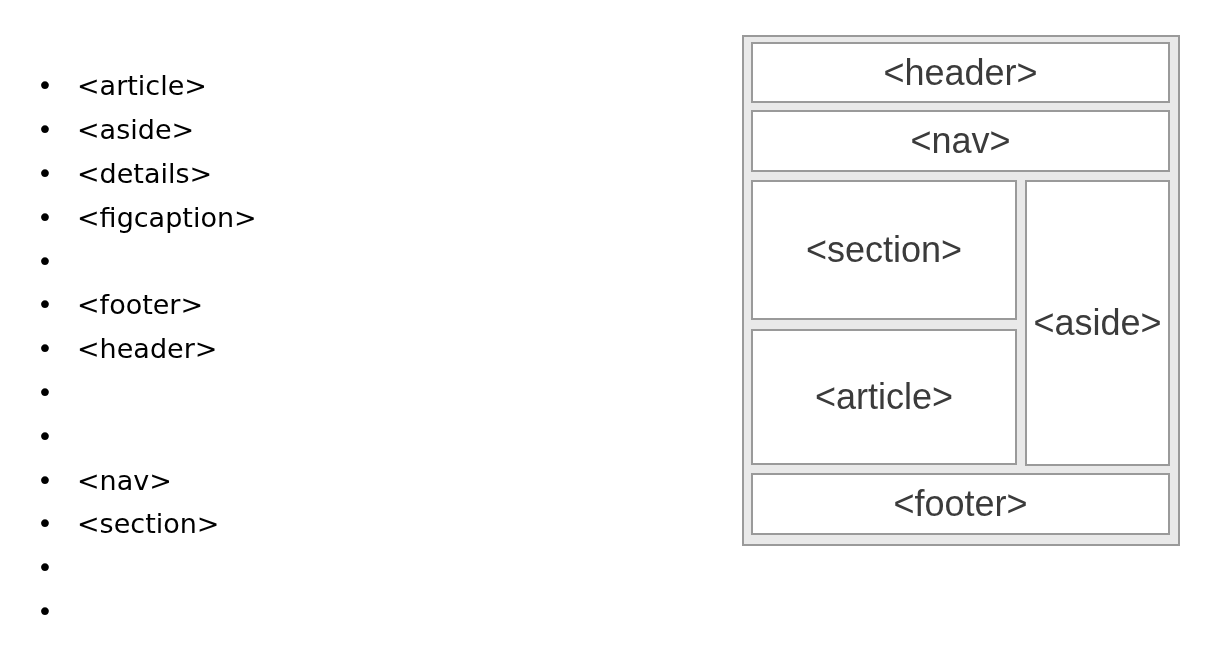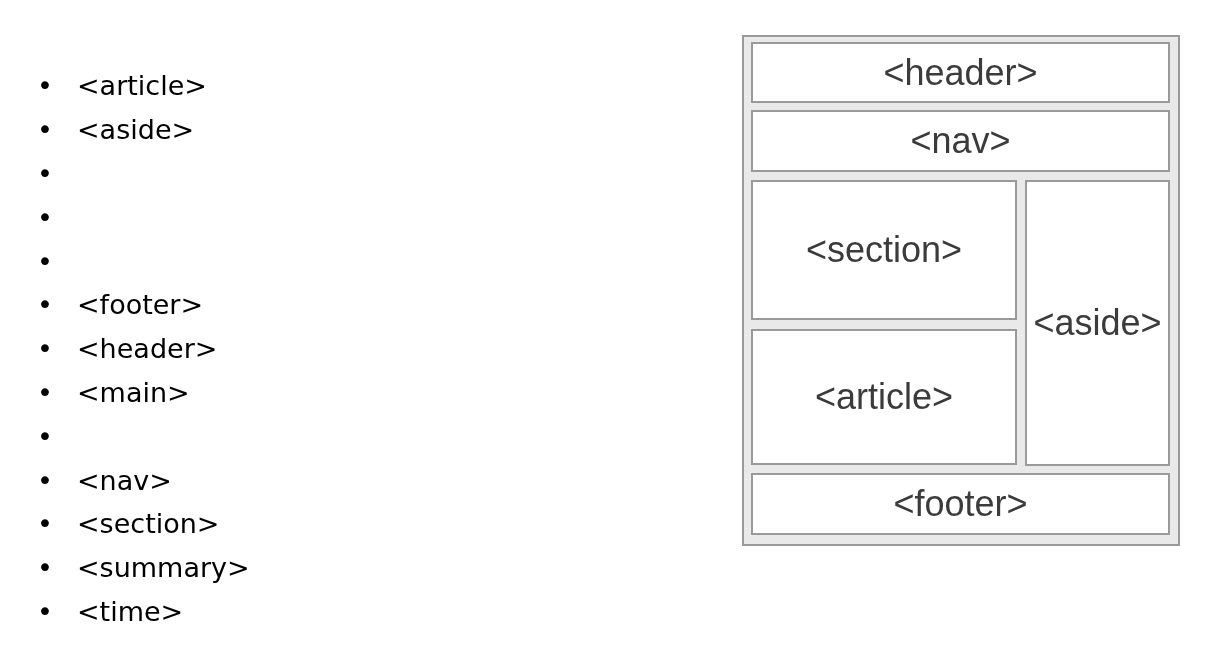--- a/index.html
+++ b/index.html
@@ -72,57 +72,56 @@
     <li>
       <span class="bullet">•</span>
       <span>&lt;article&gt;</span>
     </li>
     <li>
       <span class="bullet">•</span>
       <span>&lt;aside&gt;</span>
     </li>
     <li>
       <span class="bullet">•</span>
+      <span>&lt;details&gt;</span>
     </li>
     <li>
       <span class="bullet">•</span>
+      <span>&lt;figcaption&gt;</span>
     </li>
     <li>
       <span class="bullet">•</span>
     </li>
     <li>
       <span class="bullet">•</span>
       <span>&lt;footer&gt;</span>
     </li>
     <li>
       <span class="bullet">•</span>
       <span>&lt;header&gt;</span>
     </li>
     <li>
       <span class="bullet">•</span>
-      <span>&lt;main&gt;</span>
     </li>
     <li>
       <span class="bullet">•</span>
     </li>
     <li>
       <span class="bullet">•</span>
       <span>&lt;nav&gt;</span>
     </li>
     <li>
       <span class="bullet">•</span>
       <span>&lt;section&gt;</span>
     </li>
     <li>
       <span class="bullet">•</span>
-      <span>&lt;summary&gt;</span>
     </li>
     <li>
       <span class="bullet">•</span>
-      <span>&lt;time&gt;</span>
     </li>
   </ul>
 
   <div class="diagram">
     <div class="dbox b-header">
       <span>&lt;header&gt;</span>
     </div>
     <div class="dbox b-nav">
       <span>&lt;nav&gt;</span>
     </div>

